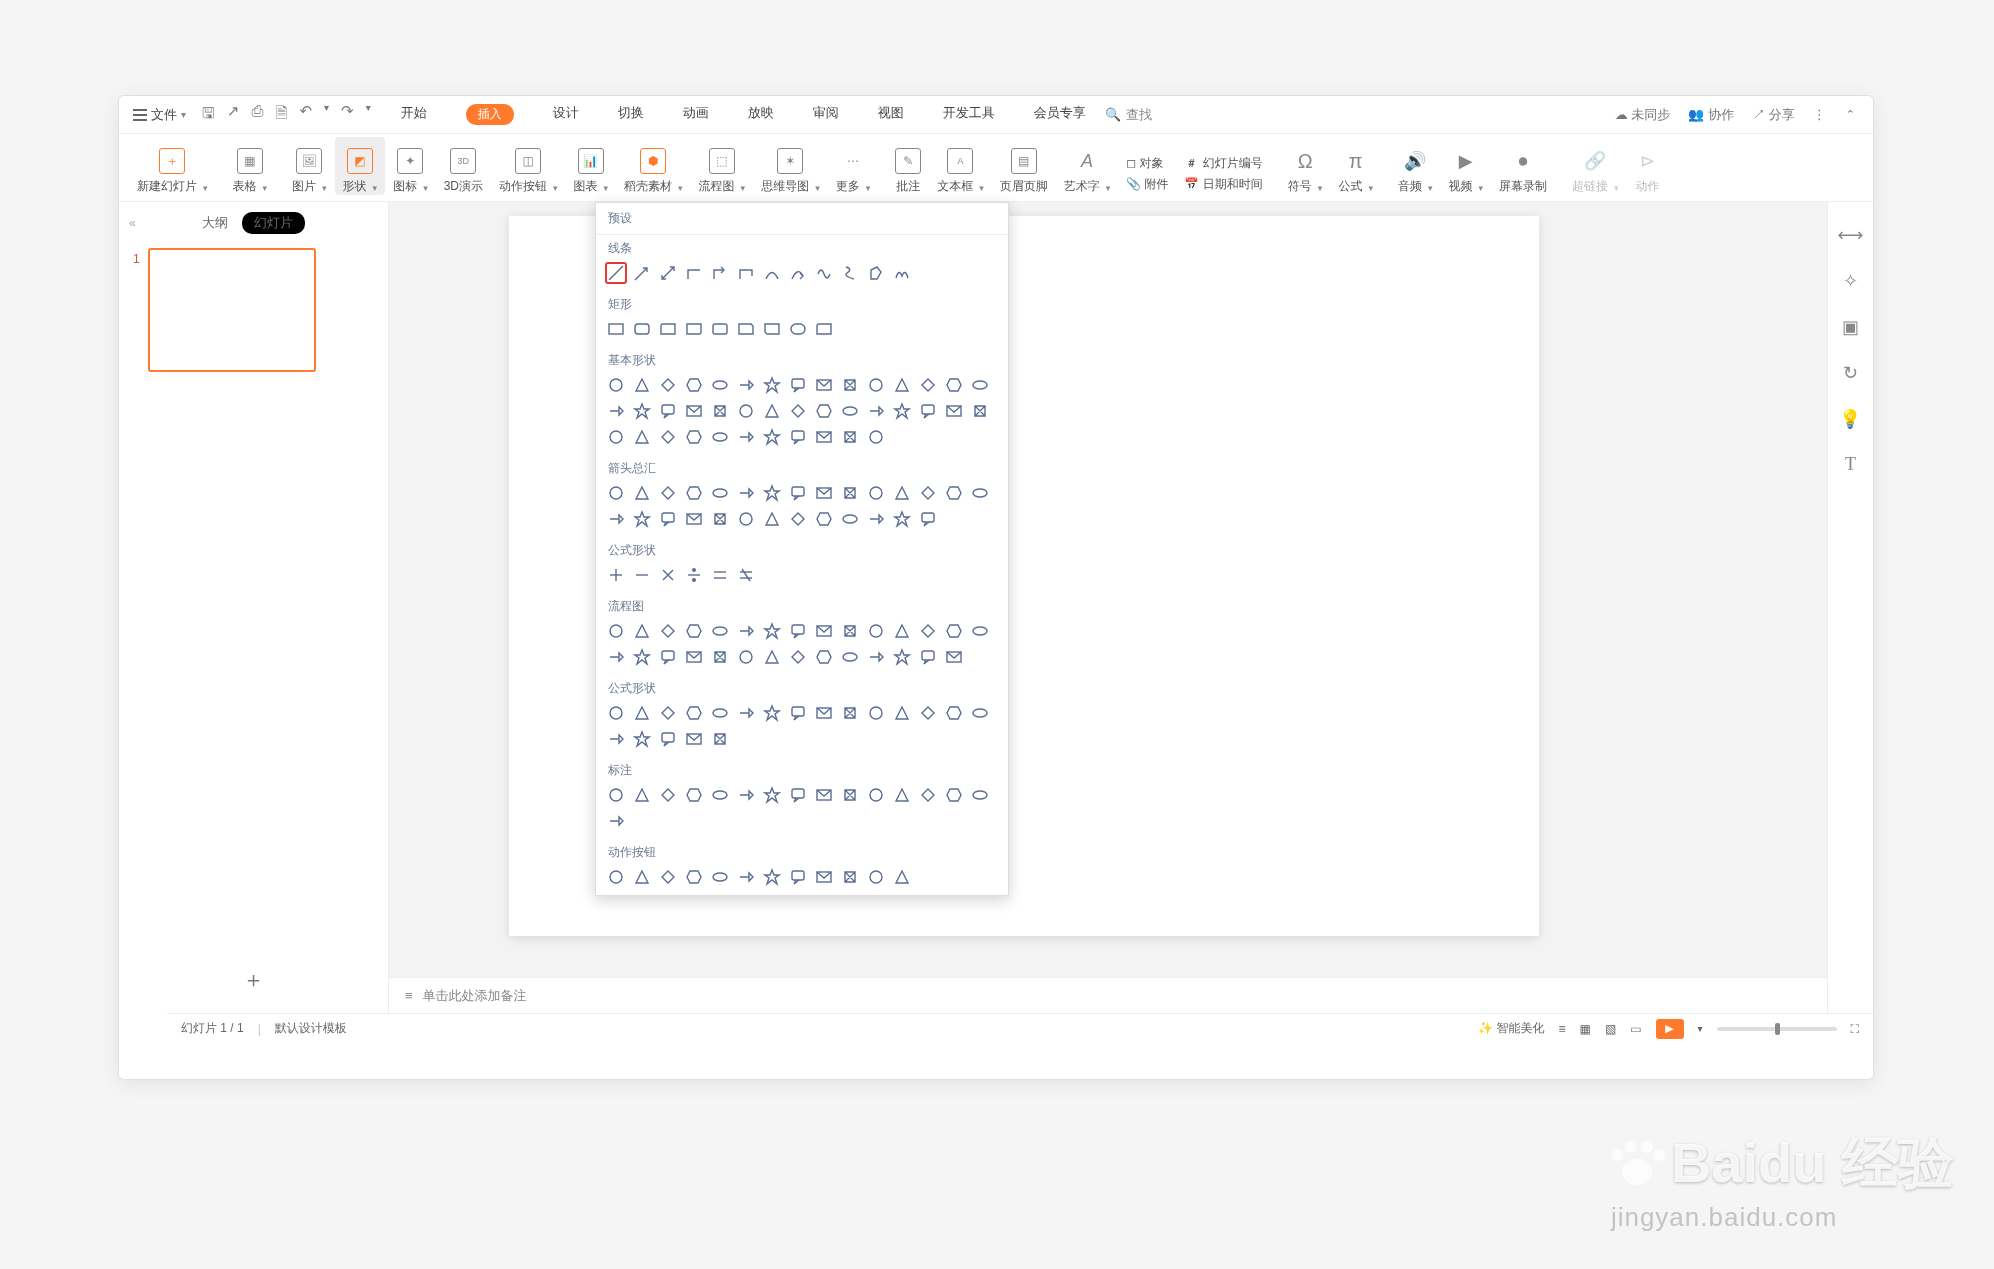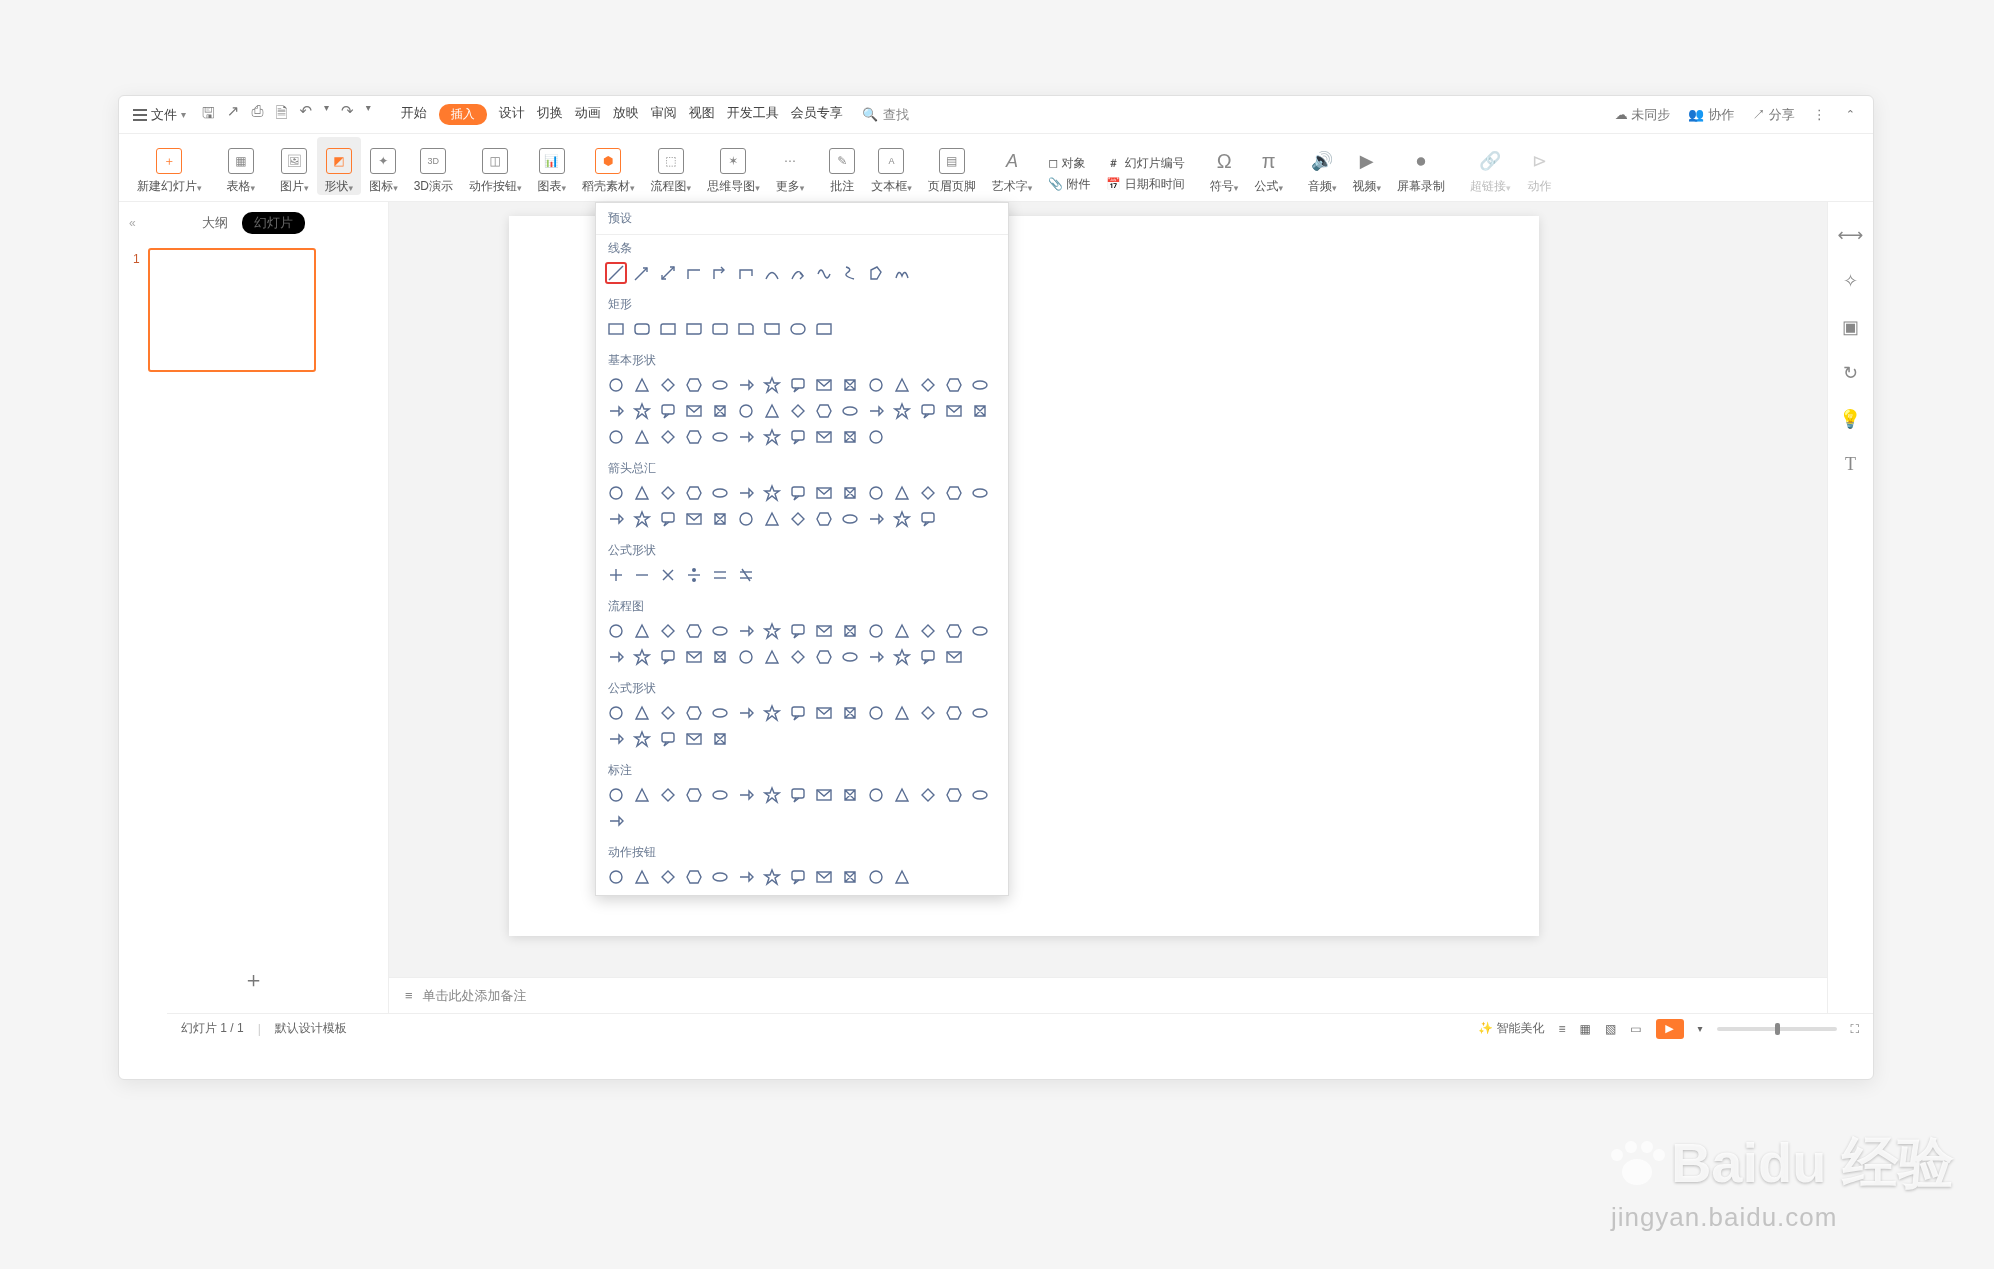--- a/index.html
+++ b/index.html
@@ -6,35 +6,35 @@
   body { background: #f5f5f5; width: 1994px; height: 1269px; position: relative; }
   .frame { position: absolute; left: 118px; top: 95px; width: 1756px; height: 985px; background: #fff; border: 1px solid #e0e0e0; box-shadow: 0 4px 20px rgba(0,0,0,.08); border-radius: 6px; overflow: hidden; }
 
   
   .menubar { display:flex; align-items:center; height:38px; border-bottom:1px solid #eee; padding:0 8px; font-size:13px; color:#444; }
   .menubar .fileblock { display:flex; align-items:center; gap:4px; padding:0 6px; }
   .menubar .hamburger { width:14px; height:12px; display:inline-block; }
   .menubar .hamburger::before { content:""; display:block; width:14px; height:2px; background:#666; box-shadow:0 5px 0 #666, 0 10px 0 #666; }
   .menubar .qa { display:flex; gap:12px; padding:0 10px; color:#777; }
   .menubar .qa span { font-size:15px; }
-  .menubar .tabs { display:flex; gap:12px; padding-left:20px; }
+  .menubar .tabs { display:flex; gap:39px; padding-left:20px; }
   .menubar .tabs div { cursor:pointer; }
   .menubar .tabs .active { background:#ff7a2d; color:#fff; padding:2px 12px; border-radius:10px; font-size:12px; }
   .menubar .search { display:flex; align-items:center; gap:4px; margin-left:20px; color:#888; }
   .menubar .rightarea { margin-left:auto; display:flex; gap:18px; align-items:center; color:#777; padding-right:10px; }
   .menubar .rightarea span { font-size:13px; }
   .menubar .dots { font-size:18px; letter-spacing:2px; }
 
   
   .ribbon { display:flex; align-items:flex-end; height:68px; border-bottom:1px solid #eee; padding:4px 10px 6px 10px; font-size:12px; color:#555; }
   .ribbet { display:flex; flex-direction:column; align-items:center; justify-content:flex-end; gap:4px; padding:0 8px; height:58px; }
   .ribico { width:26px; height:26px; border:1.5px solid #888; border-radius:3px; display:flex; align-items:center; justify-content:center; color:#888; font-size:12px; }
   .ribico.orange { border-color:#ff7a2d; color:#ff7a2d; }
   .ribico.noborder { border:none; }
-  .riblabel { display:flex; align-items:center; gap:0; }
+  .riblabel { display:flex; align-items:center; gap:6px; }
   .riblabel .dd::after { content:"▾"; font-size:9px; color:#888; }
   .sep { width:1px; background:#eee; margin:6px 4px; }
   .disabled { opacity:.4; }
   .ribbet.sel { background:#eee; border-radius:4px; }
 
   
   .work { display:flex; height:calc(100% - 38px - 68px - 36px - 30px); }
   .leftpane { width:270px; border-right:1px solid #eee; display:flex; flex-direction:column; }
   .leftpane .tabrow { display:flex; align-items:center; justify-content:center; gap:14px; padding:10px 0 8px; font-size:13px; color:#666; position:relative; }
   .leftpane .tabrow .coll { position:absolute; left:10px; color:#aaa; font-size:12px; }

